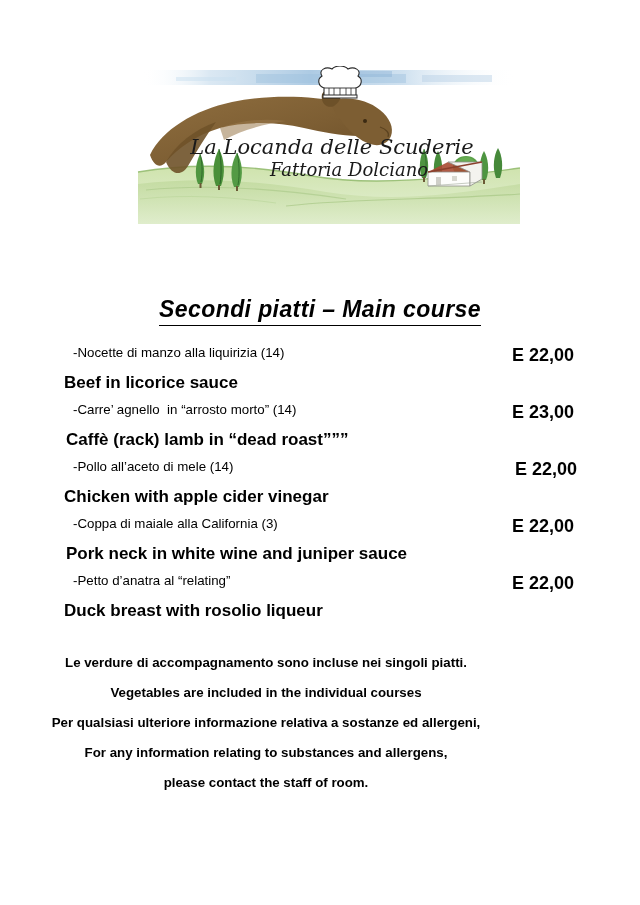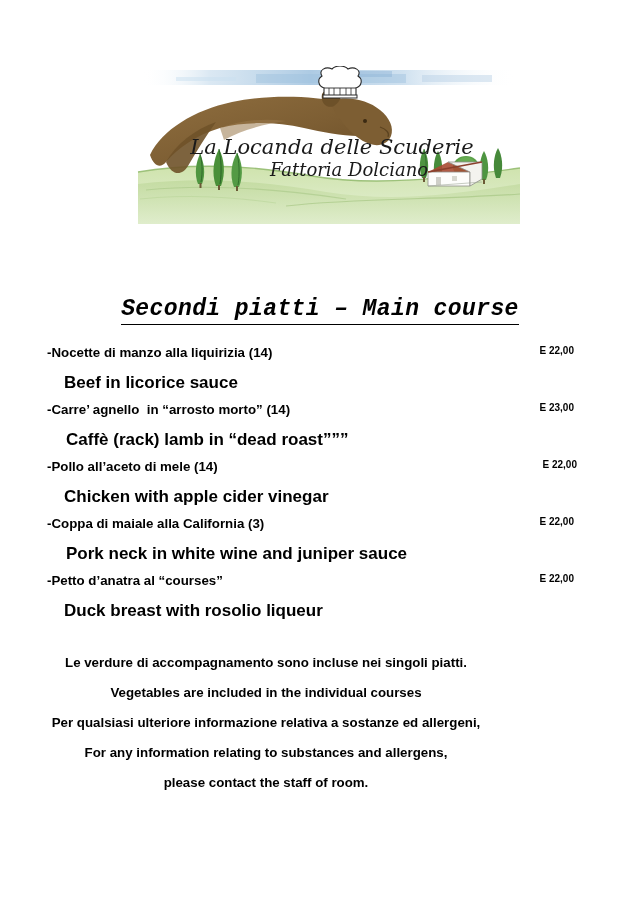--- a/index.html
+++ b/index.html
@@ -30,21 +30,21 @@
   
   #section-title {
     position: absolute;
     left: 0;
     top: 296px;
     width: 640px;
     text-align: center;
   }
   #section-title-text {
     display: inline-block;
-    font-family: Liberation Mono, monospace;
+    font-family: Liberation Sans, sans-serif;
     font-style: italic;
     font-weight: 700;
     font-size: 23px;
     letter-spacing: 0.4px;
     border-bottom: 1.6px solid #000;
     padding-bottom: 2px;
     white-space: nowrap;
   }
 
   
@@ -56,30 +56,30 @@
   }
   .menu-entry { position: relative; }
   .dish-row {
     position: relative;
     height: 28px;
     padding-left: 57px;
     padding-right: 66px;
   }
   .dish-name {
     position: absolute;
-    left: 47px;
+    left: 73px;
     top: 4px;
     font-size: 13.3px;
-    font-weight: 700;
+    font-weight: 400;
     white-space: pre;
   }
   .dish-price {
     position: absolute;
     top: 4px;
-    font-size: 10px;
+    font-size: 18px;
     font-weight: 700;
     white-space: pre;
   }
   .price-a { right: 66px; }
   .price-b { right: 63px; }
   .translation-row { height: 29px; position: relative; }
   .dish-translation {
     position: absolute;
     left: 64px;
     top: 4px;
@@ -255,21 +255,21 @@
       <div class="dish-row">
         <span class="dish-name">-Coppa di maiale alla California (3)</span>
         <span class="dish-price price-a">E 22,00</span>
       </div>
       <div class="translation-row">
         <span class="dish-translation indent-more">Pork neck in white wine and juniper sauce</span>
       </div>
     </div>
     <div class="menu-entry">
       <div class="dish-row">
-        <span class="dish-name">-Petto d’anatra al “courses”</span>
+        <span class="dish-name">-Petto d’anatra al “relating”</span>
         <span class="dish-price price-a">E 22,00</span>
       </div>
       <div class="translation-row">
         <span class="dish-translation">Duck breast with rosolio liqueur</span>
       </div>
     </div>
   </div>
 
 <div id="footer-notes">
     <div class="note-line">Le verdure di accompagnamento sono incluse nei singoli piatti.</div>

